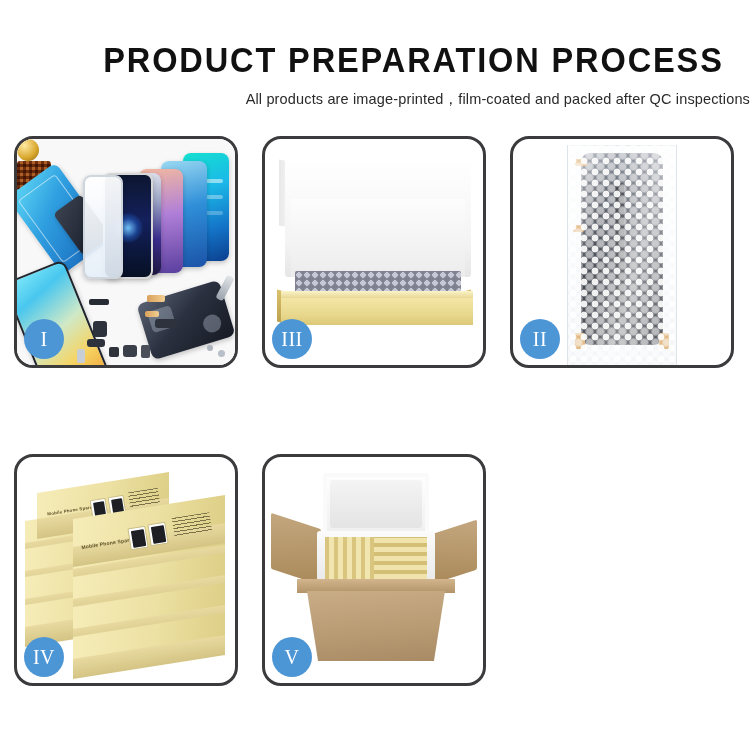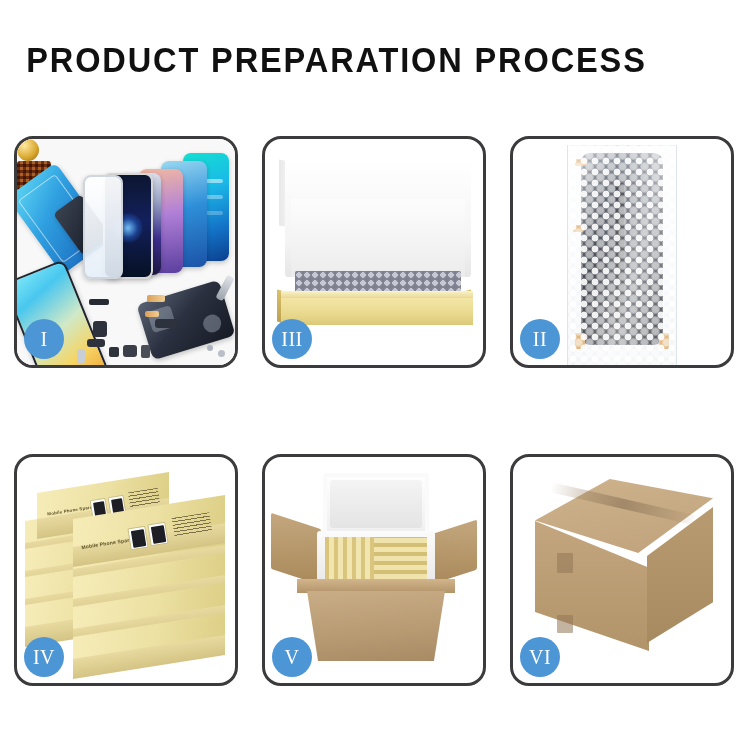--- a/index.html
+++ b/index.html
@@ -5,21 +5,21 @@
   html,body{margin:0;padding:0;}
   body{
     width:750px;height:750px;
     background:#ffffff;
     font-family:"Liberation Sans",sans-serif;
     overflow:hidden;
   }
   .page{position:relative;width:750px;height:750px;}
 
   
-  .header{position:absolute;top:0;left:0;width:750px;text-align:left;}
+  .header{position:absolute;top:0;left:0;width:750px;text-align:right;}
   .title{
     margin:0;padding-top:40px;
     font-size:35px;font-weight:700;color:#111111;
     letter-spacing:2.0px;
     transform:scaleX(.93);
     font-family:"Liberation Sans",sans-serif;
     white-space:nowrap;
   }
   .subtitle{
     margin:0;padding-top:10px;
@@ -302,20 +302,21 @@
   }
   .p6-tape{position:absolute;background:rgba(146,118,85,.55);border-radius:1px;}
 </style>
 </head>
 <body>
 
 <div class="page">
 
   <div class="header">
     <h1 class="title">PRODUCT PREPARATION PROCESS</h1>
+    <p class="subtitle">All products are image-printed，film-coated and packed after QC inspections</p>
   </div>
 
   <div class="grid">
 
     <div class="panel">
       <div class="stage p1">
         <div class="ph p1-blue"></div>
         <div class="ph p1-blue-dark"></div>
         <div class="ph p1-f5"></div>
         <div class="ph p1-f4"></div>
@@ -448,26 +449,15 @@
         <div class="p5-flapR"></div>
         <div class="p5-foamlid"></div>
         <div class="p5-foambody"></div>
         <div class="p5-inner"></div>
         <div class="p5-rim"></div>
         <div class="p5-front"></div>
       </div>
       <div class="badge">V</div>
     </div>
 
-    <div class="panel">
-      <div class="stage">
-        <div class="p6-top"></div>
-        <div class="p6-seam"></div>
-        <div class="p6-left"></div>
-        <div class="p6-right"></div>
-        <div class="p6-tape" style="left:44px;top:96px;width:16px;height:20px;"></div>
-        <div class="p6-tape" style="left:44px;top:158px;width:16px;height:18px;"></div>
-      </div>
-      <div class="badge">VI</div>
-    </div>
 
   </div>
 </div>
 
 </body></html>

